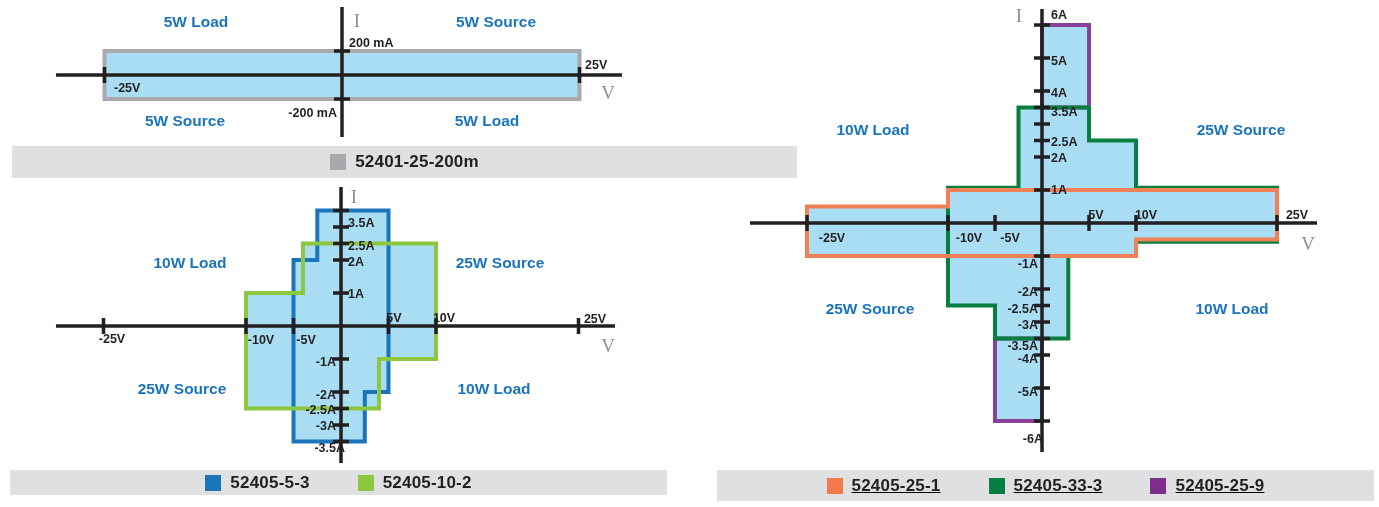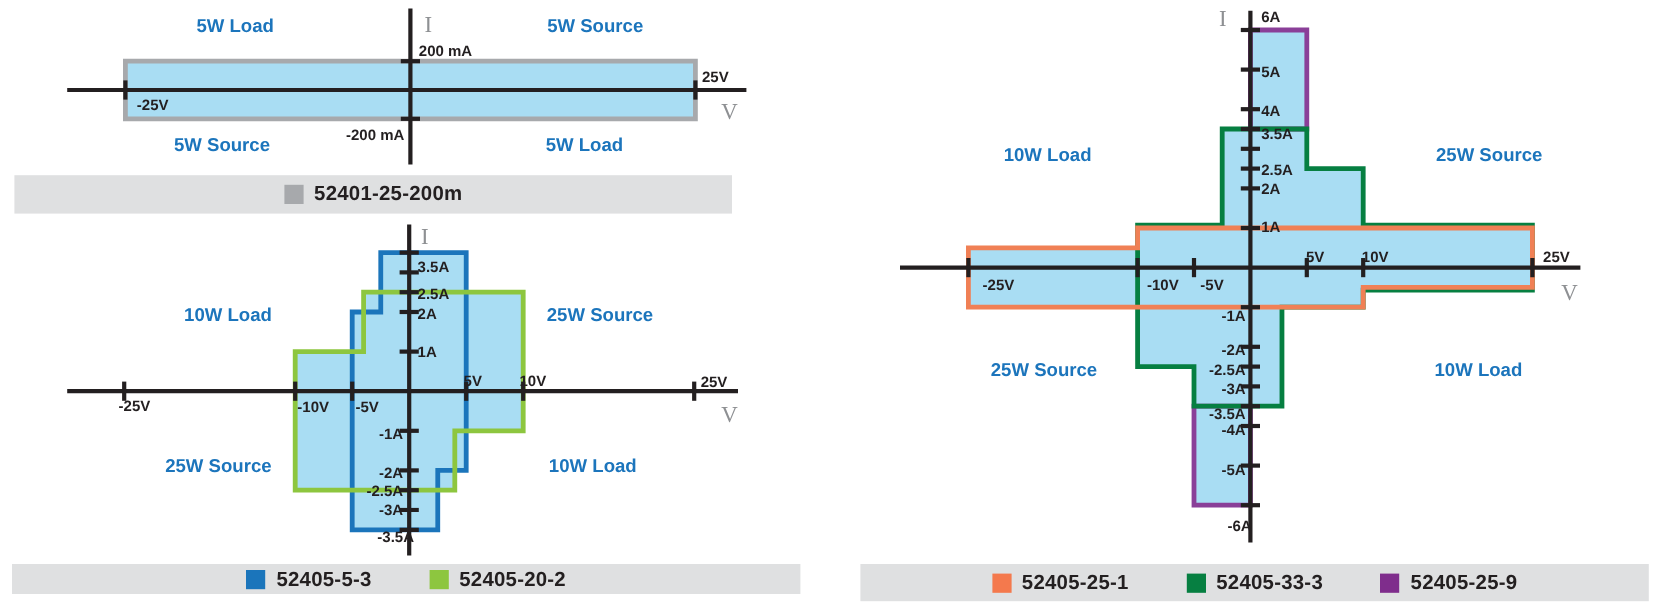--- a/index.html
+++ b/index.html
@@ -7,23 +7,23 @@
          font-family:"Liberation Sans",sans-serif;}
   #chart-svg{position:absolute;left:0;top:0;}
   text.tick{font-family:"Liberation Sans",sans-serif;font-weight:700;font-size:12.5px;fill:#231f20;}
   text.quad{font-family:"Liberation Sans",sans-serif;font-weight:700;font-size:15.5px;fill:#1c75bc;}
   text.axisletter{font-family:"Liberation Serif",serif;font-weight:400;font-size:19px;fill:#8e9093;}
   .legend-bar{position:absolute;background:#dfe0e1;display:flex;align-items:center;
               justify-content:center;column-gap:48px;}
   .legend-item{display:flex;align-items:center;column-gap:9px;}
   .legend-swatch{width:16px;height:16px;flex:0 0 16px;}
   .legend-label{font-size:17px;font-weight:700;color:#231f20;letter-spacing:0.2px;}
-  #legend1{left:12px;top:146px;width:598px;height:32px;}
+  #legend1{left:12px;top:146px;width:785px;height:32px;}
   #legend2{left:10px;top:470px;width:657px;height:25px;}
-  #legend3{left:717px;top:470px;width:657px;height:31px;}
+  #legend3{left:717px;top:470px;width:657px;height:31px;text-decoration:underline;}
 </style>
 </head>
 <body>
 
 <div class="stage">
   <svg id="chart-svg" width="1379" height="507" viewBox="0 0 1379 507">
       <g>
         <polygon points="104.5,51.0 579.5,51.0 579.5,99.0 104.5,99.0" fill="#a9ddf3" stroke="none"></polygon>
         <polygon points="104.5,51.0 579.5,51.0 579.5,99.0 104.5,99.0" fill="none" stroke="#a7a9ac" stroke-width="4" stroke-linejoin="miter"></polygon>
         <line x1="56" x2="622" y1="75" y2="75" stroke="#231f20" stroke-width="3.5"></line>
@@ -158,21 +158,21 @@
     </div>
   </div>
 
   <div class="legend-bar" id="legend2">
     <div class="legend-item">
       <span class="legend-swatch" style="background: rgb(27, 117, 187);"></span>
       <span class="legend-label">52405-5-3</span>
     </div>
     <div class="legend-item">
       <span class="legend-swatch" style="background: rgb(141, 198, 63);"></span>
-      <span class="legend-label">52405-20-2</span>
+      <span class="legend-label">52405-10-2</span>
     </div>
   </div>
 
   <div class="legend-bar" id="legend3">
     <div class="legend-item">
       <span class="legend-swatch" style="background: rgb(244, 121, 77);"></span>
       <span class="legend-label">52405-25-1</span>
     </div>
     <div class="legend-item">
       <span class="legend-swatch" style="background: rgb(6, 127, 65);"></span>

